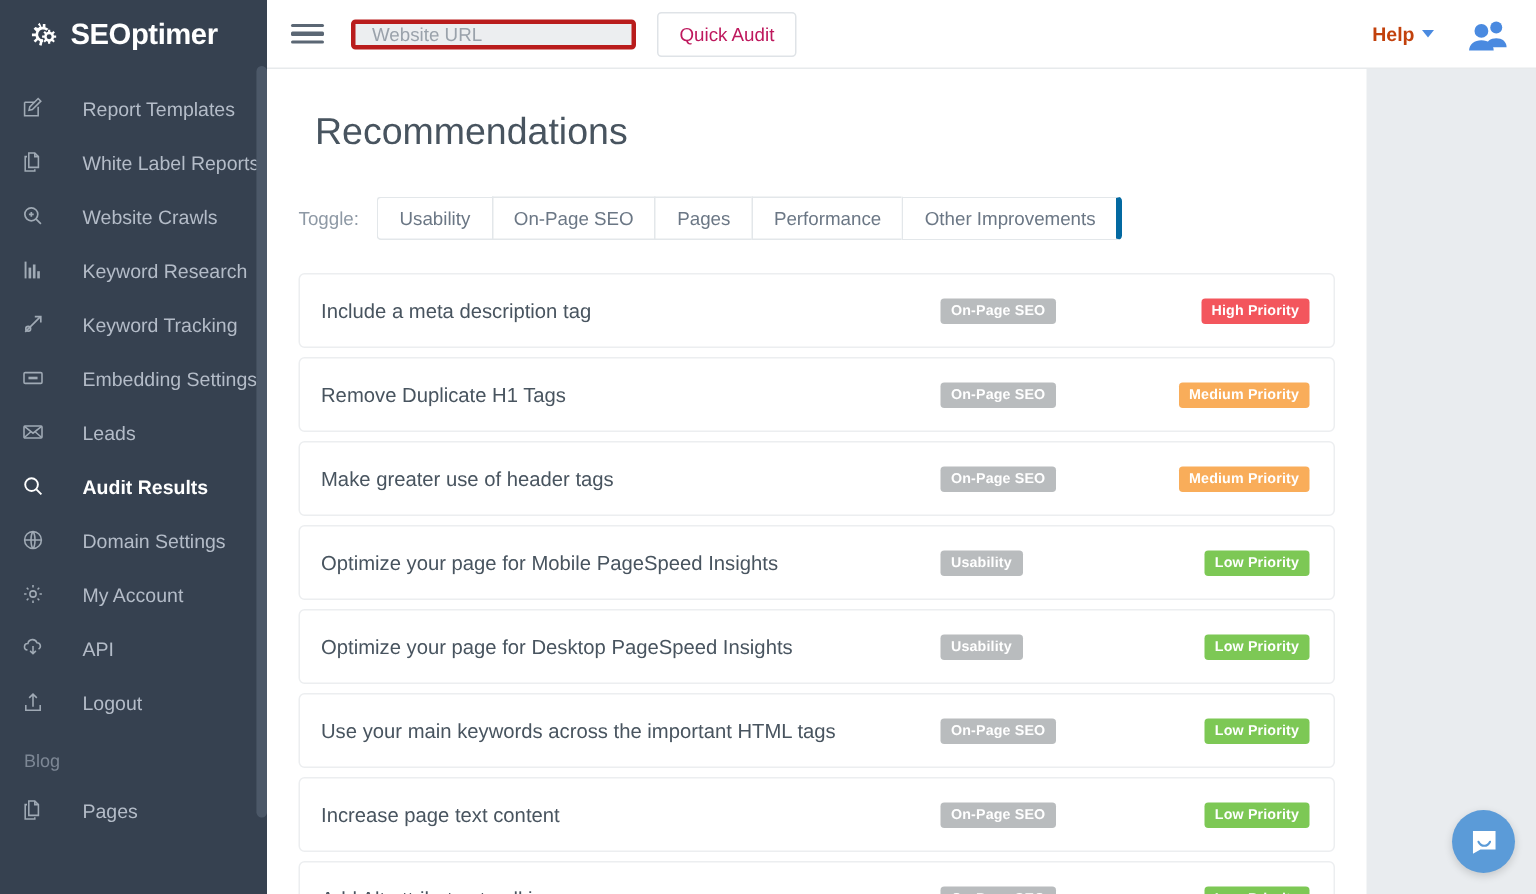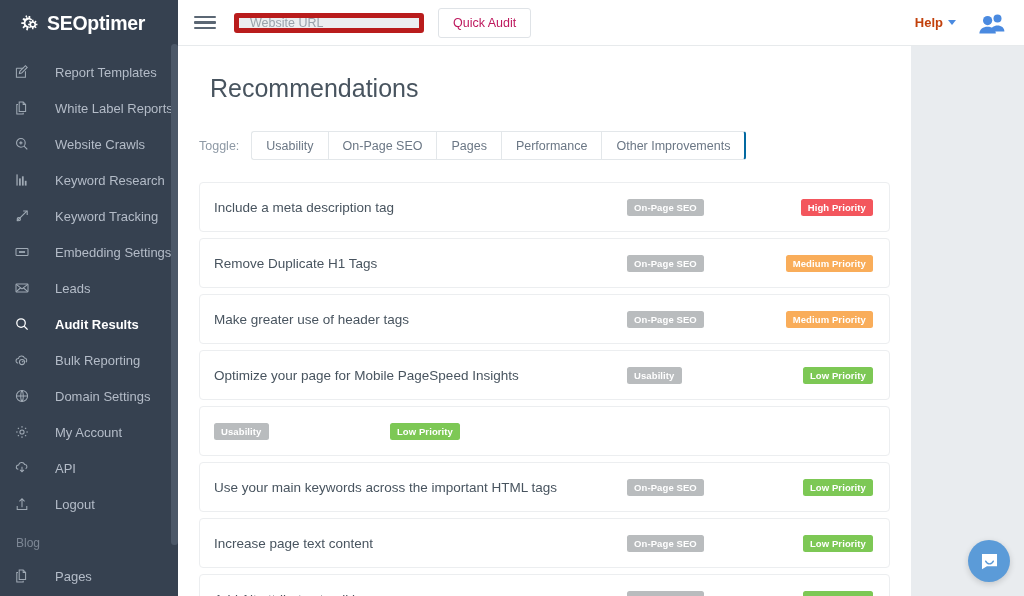--- a/index.html
+++ b/index.html
@@ -96,21 +96,21 @@
     width: 22px; height: 22px;
     display: flex; flex-direction: column; justify-content: center; gap: 3px;
     cursor: pointer;
     margin-right: 18px;
   }
   .hamburger i { display: block; height: 2.5px; background: #5b6774; border-radius: 1px; }
 
   .url-input {
     width: 190px; height: 20px;
     background: #eceef0;
-    border: 5px solid #b91c1c;
+    border: 3px solid #b91c1c;
     border-radius: 3px;
     padding: 0 11px;
     font-family: "Liberation Sans", sans-serif;
     font-size: 12.5px;
     color: #4a5663;
     outline: none;
   }
   .url-input::placeholder { color: #9aa2ab; }
 
   .quick-audit {
@@ -187,21 +187,21 @@
     border: 1px solid #e3e7ea;
     border-right: none;
     font-family: "Liberation Sans", sans-serif;
     font-size: 12.5px;
     color: #6b7785;
     cursor: pointer;
     display: flex; align-items: center;
     white-space: nowrap;
   }
   .toggle-btn:first-child { border-radius: 3px 0 0 3px; }
-  .toggle-btn:last-child { border-right: 2px solid #0369a1; border-radius: 0 3px 3px 0; }
+  .toggle-btn:last-child { border-right: 4px solid #0369a1; border-radius: 0 3px 3px 0; }
 
   
   .rec-list { padding: 22px 21px 0 21px; }
   .rec-card {
     height: 50px;
     background: #ffffff;
     border: 1px solid #eceef0;
     border-radius: 4px;
     margin-bottom: 6px;
     display: flex; align-items: center;
@@ -345,30 +345,20 @@
       <div class="nav-item active">
         <span class="ni-icon">
           <svg viewBox="0 0 20 20" width="16" height="16" fill="none" stroke="currentColor" stroke-width="1.6">
             <circle cx="8.8" cy="8.8" r="5.3"></circle>
               <path d="m12.8 12.8 4.2 4.2"></path>
           </svg>
         </span>
         <span class="ni-label">Audit Results</span>
       </div>
 
-      <div class="nav-item">
-        <span class="ni-icon">
-          <svg viewBox="0 0 20 20" width="16" height="16" fill="none" stroke="currentColor" stroke-width="1.3">
-            <path d="M5.2 13.8a2.8 2.8 0 0 1 .3-5.6 4 4 0 0 1 7.7-.6 2.9 2.9 0 0 1 1.6 5.2"></path>
-            <circle cx="10" cy="12.6" r="3.2"></circle>
-              <path d="M10 12.6l1.8-1.6"></path>
-          </svg>
-        </span>
-        <span class="ni-label">Bulk Reporting</span>
-      </div>
 
       <div class="nav-item">
         <span class="ni-icon">
           <svg viewBox="0 0 20 20" width="16" height="16" fill="none" stroke="currentColor" stroke-width="1.3">
             <circle cx="10" cy="10" r="7"></circle>
               <path d="M3 10h14M10 3c2.2 2.4 2.2 11.6 0 14M10 3C7.8 5.4 7.8 14.6 10 17"></path>
           </svg>
         </span>
         <span class="ni-label">Domain Settings</span>
       </div>
@@ -499,20 +489,21 @@
             <span class="rec-title">Optimize your page for Mobile PageSpeed Insights</span>
             <span class="rec-cat">
               <span class="badge badge-cat">Usability</span>
             </span>
             <span class="rec-prio">
               <span class="badge badge-low">Low Priority</span>
             </span>
           </div>
 
           <div class="rec-card">
+            <span class="rec-title">Optimize your page for Desktop PageSpeed Insights</span>
             <span class="rec-cat">
               <span class="badge badge-cat">Usability</span>
             </span>
             <span class="rec-prio">
               <span class="badge badge-low">Low Priority</span>
             </span>
           </div>
 
           <div class="rec-card">
             <span class="rec-title">Use your main keywords across the important HTML tags</span>

